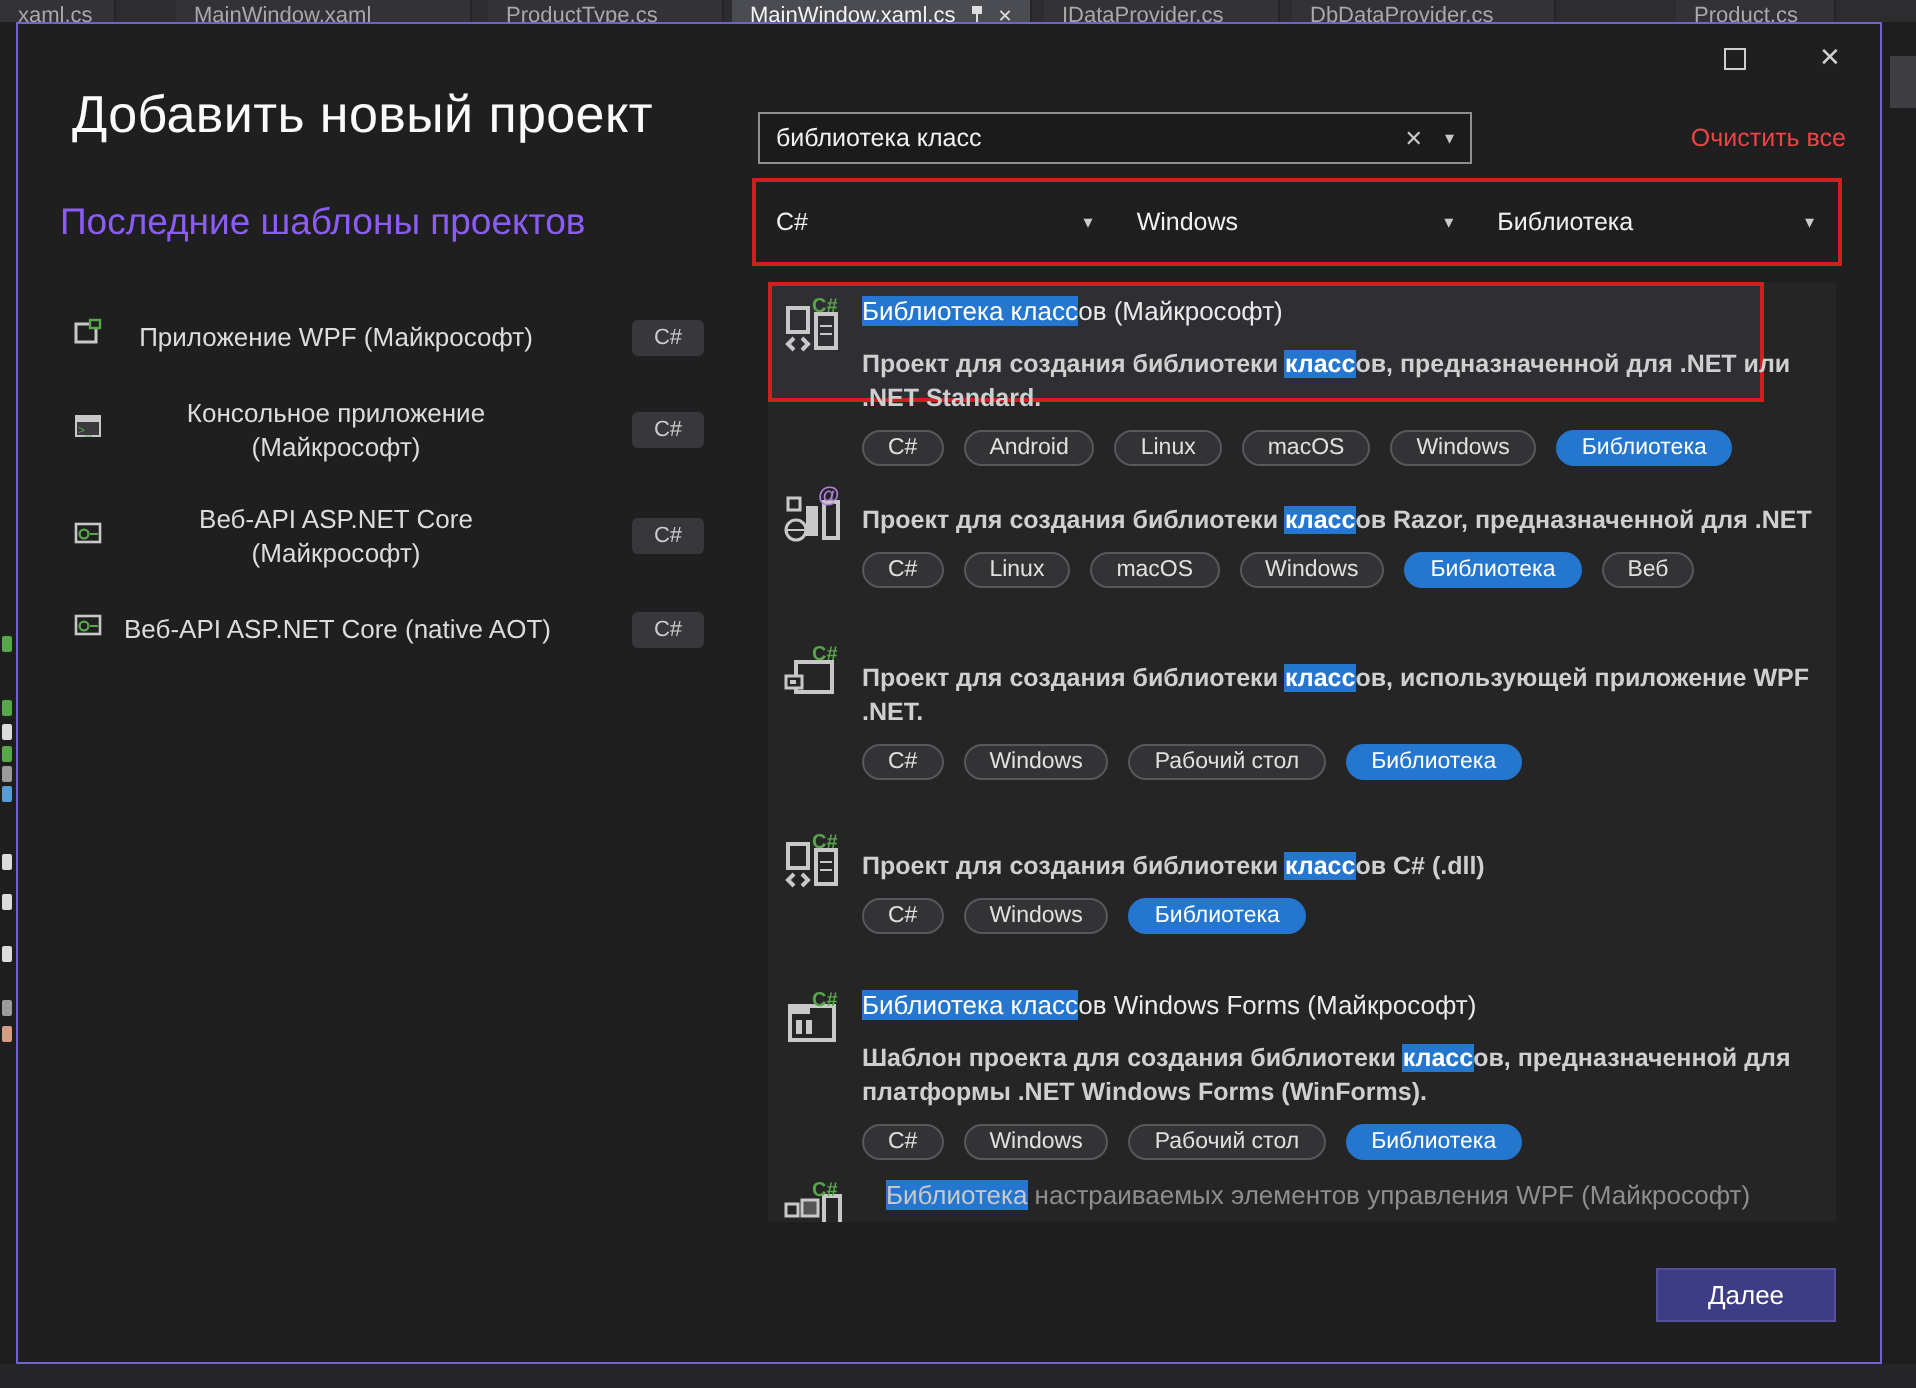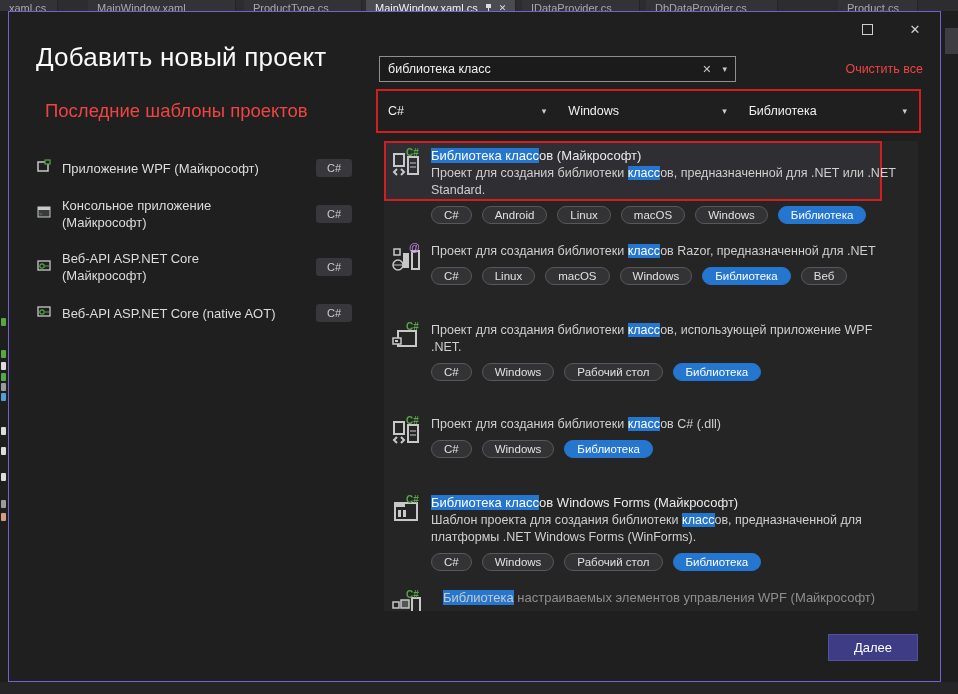--- a/index.html
+++ b/index.html
@@ -39,39 +39,39 @@
   .search-caret { color:#c8c8c8; font-size:9px; padding:0 8px 0 2px; }
 
   .clear-all { position:absolute; top:50px; right:17px; color:#ef4444; font-size:12.5px; }
 
   .filters-annotation { position:absolute; left:367px; top:77px; width:545px; height:44px;
                         border:2px solid #d21e1e; display:flex; }
   .filter-dd { flex:1 1 0; display:flex; align-items:center; justify-content:space-between;
                padding:0 12px 0 10px; color:#f0f0f0; font-size:12.5px; }
   .filter-dd .dd-caret { color:#cccccc; font-size:9px; }
 
-  .recent-heading { position:absolute; left:36px; top:88px; font-size:18.5px; color:#ef4444; }
+  .recent-heading { position:absolute; left:21px; top:88px; font-size:18.5px; color:#8b5cf6; }
   .recent-list { position:absolute; left:27px; top:146px; width:316px; display:flex;
                  flex-direction:column; gap:19px; }
   .recent-item { display:flex; align-items:center; gap:10px; }
-  .recent-label { width:212px; font-size:13px; color:#dcdcdc; line-height:17px; }
+  .recent-label { width:212px; font-size:13px; color:#dcdcdc; line-height:17px;text-align:center; }
   .recent-badge { background:#38383c; color:#cdcdcd; font-size:11px; border-radius:3px;
                   padding:3px 11px; margin-left:auto; }
 
   
   .list-panel { position:absolute; left:375px; top:129px; width:534px; height:470px;
                 background:#252526; overflow:hidden; }
   .tpl-item { position:absolute; left:0; width:534px; }
   .sel-annotation { position:absolute; left:0; top:0; width:498px; height:60px;
                     background:#2f2f33; border:2px solid #d21e1e; }
   .tpl-head { position:relative; padding:6px 0 0 47px; }
   .tpl-icon { position:absolute; left:7px; top:6px; width:32px; height:32px; }
   .tpl-title { font-size:13px; line-height:17px; color:#eaeaea; white-space:nowrap; }
   .tpl-item.dimmed .tpl-title { color:#8e8e8e;margin-left:12px; }
-  .tpl-desc { margin-top:1px; width:475px; font-size:12.5px; line-height:17px; color:#cfcfcf; }
+  .tpl-desc { margin-top:10px; width:475px; font-size:12.5px; line-height:17px; color:#cfcfcf;font-weight:bold; }
   .hl { background:#2576ce; color:#ffffff; }
   .tpl-item.dimmed .hl { color:#c9c9c9; }
   .tag-row { display:flex; gap:10px; margin:7px 0 0 47px; }
   .tag { background:#333336; border:1px solid #58585c; border-radius:10px; color:#e0e0e0;
          font-size:11.5px; padding:2px 12px; white-space:nowrap; }
   .tag.hl-tag { background:#2576ce; border-color:#2576ce; color:#ffffff; }
 
   .next-btn { position:absolute; left:819px; top:622px; width:90px; height:27px;
               background:#3d3c84; border:1px solid #53519e; color:#ffffff; font-size:13px;
               display:flex; align-items:center; justify-content:center; }

